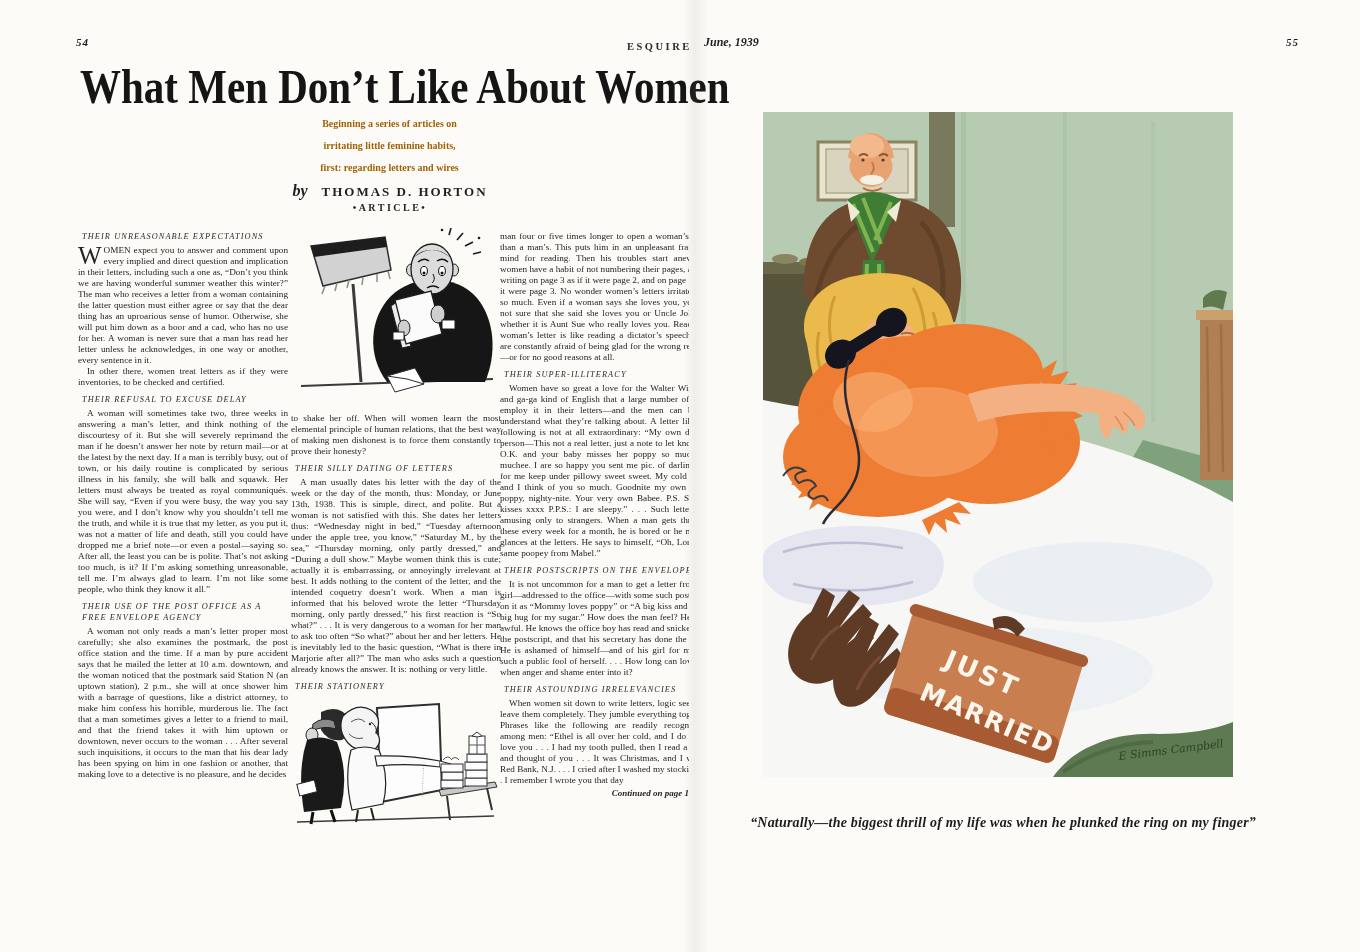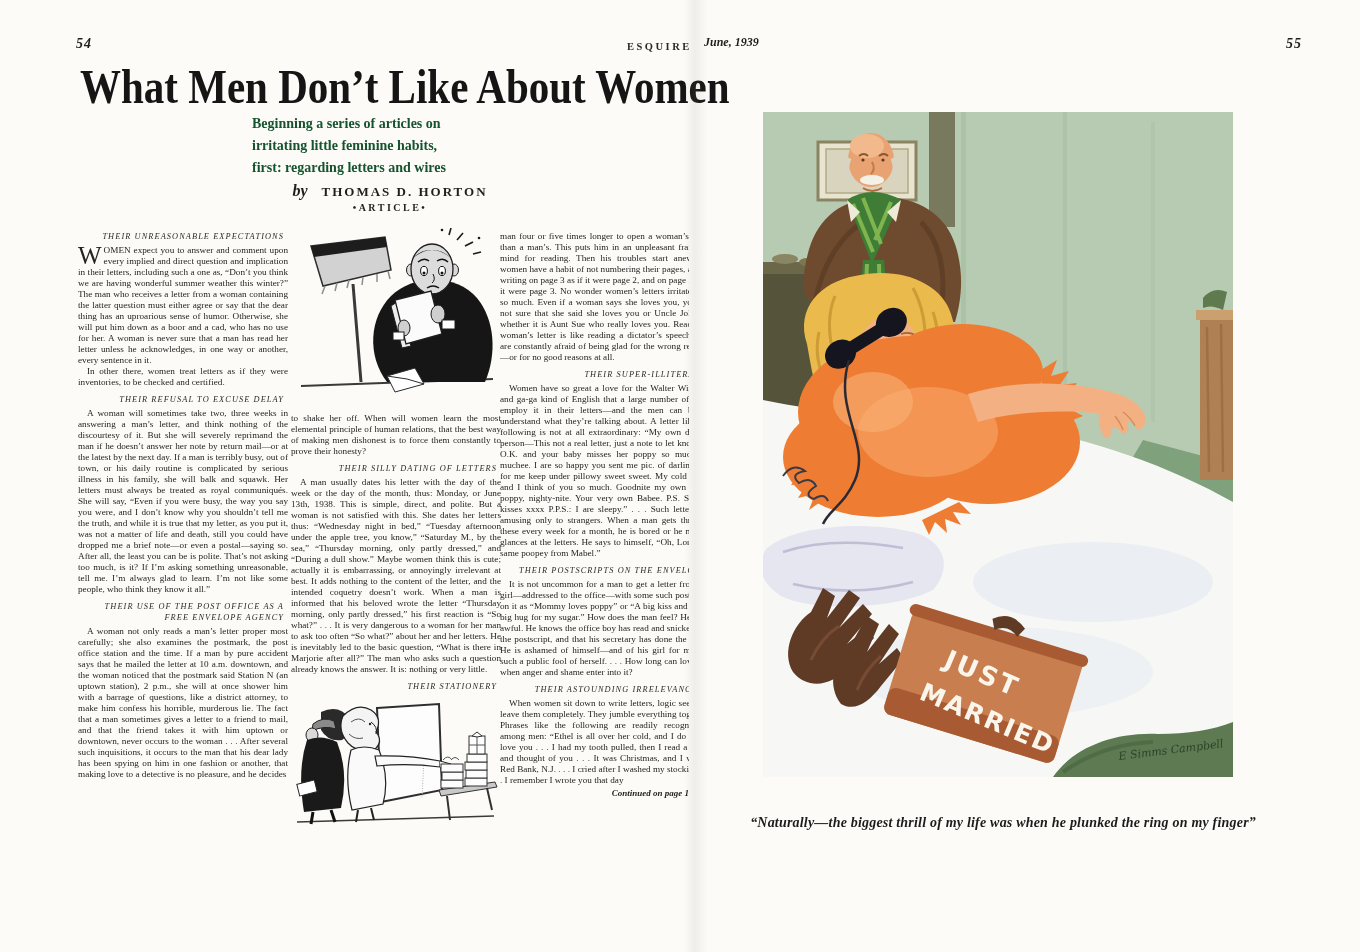--- a/index.html
+++ b/index.html
@@ -1,35 +1,35 @@
 <!DOCTYPE html>
 <html><head>
 <meta charset="utf-8">
 <style>
   html,body{margin:0;padding:0;background:#d8d6d0;}
   .canvas{position:relative;width:1360px;height:952px;margin:0 auto;background:#fcfbf8;overflow:hidden;
           font-family:"Liberation Serif", serif;color:#1f1f1f;}
   
-  .pgnum{position:absolute;font-size:14px;font-weight:bold;font-style:italic;letter-spacing:1px;}
+  .pgnum{position:absolute;font-size:11px;font-weight:bold;font-style:italic;letter-spacing:1px;}
   .mag{position:absolute;left:627px;top:41px;font-size:10.5px;font-weight:bold;letter-spacing:2.5px;color:#2a2a2a;}
   .issue{position:absolute;left:704px;top:35px;font-size:12px;font-weight:bold;font-style:italic;}
   
   .title{position:absolute;left:80px;top:58px;font-family:"Liberation Serif",serif;font-weight:bold;
          font-size:41px;letter-spacing:0px;white-space:nowrap;transform:scaleY(1.18);transform-origin:left top;color:#151515;}
-  .subtitle{position:absolute;left:252px;top:113px;width:275px;text-align:left;font-weight:bold;
-            font-size:14px;line-height:22px;color:#14532d;}
+  .subtitle{position:absolute;left:252px;top:113px;width:275px;text-align:center;font-weight:bold;
+            font-size:10px;line-height:22px;color:#a16207;}
   .byline{position:absolute;left:230px;top:182px;width:320px;text-align:center;}
   .byline .by{font-style:italic;font-weight:bold;font-size:16px;margin-right:14px;}
   .byline .author{font-weight:bold;font-size:13px;letter-spacing:2px;}
   .kicker{margin-top:2px;font-weight:bold;font-size:10px;letter-spacing:2.5px;}
   
   .col{position:absolute;width:210px;font-size:9.2px;line-height:11px;text-align:justify;color:#242424;}
   .col p{margin:0;text-indent:9px;}
   .col p.noindent{text-indent:0;}
-  .xhead{font-style:italic;font-size:8.3px;letter-spacing:1.1px;text-align:right;margin:6px 4px 3px;color:#2a2a2a;}
+  .xhead{font-style:italic;font-size:8.3px;letter-spacing:1.1px;text-align:left;margin:6px 4px 3px;color:#2a2a2a;}
   .dropcap{float:left;font-size:25px;line-height:21px;padding-right:2px;}
   .cartoon{display:block;margin:0 0 3px 0;}
   .col3clip{position:absolute;left:500px;top:231px;width:189px;height:690px;overflow:hidden;}
   .col3clip .colinner{width:211px;font-size:9.2px;line-height:11px;text-align:justify;color:#242424;}
   .colinner p{margin:0;text-indent:9px;}
   .colinner p.noindent{text-indent:0;}
   .continued{font-style:italic;font-weight:bold;text-align:right;font-size:9px;margin-top:2px;padding-right:22px;}
   
   .gutter{position:absolute;left:684px;top:0;width:24px;height:952px;pointer-events:none;
           background:linear-gradient(90deg, rgba(130,120,100,0) 0%, rgba(130,120,100,0.10) 45%, rgba(130,120,100,0) 100%);}

